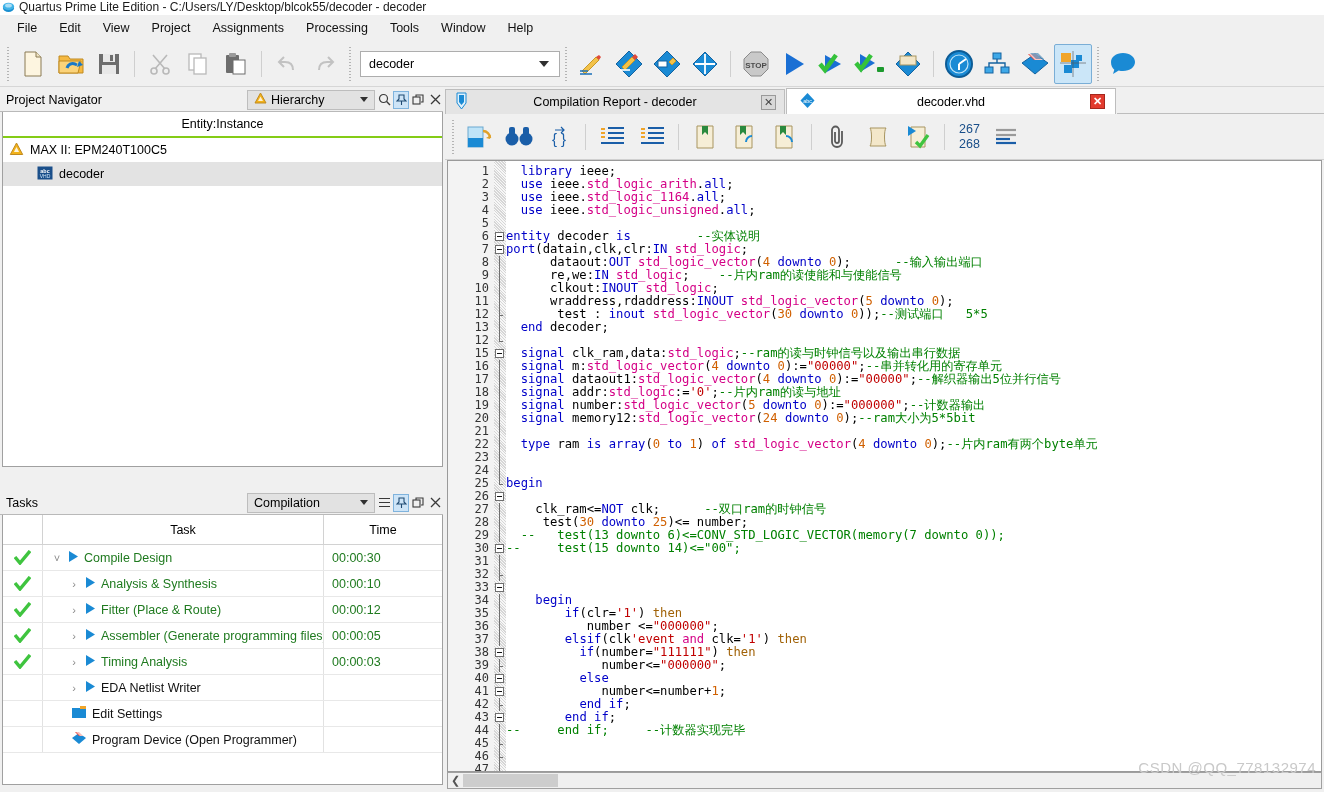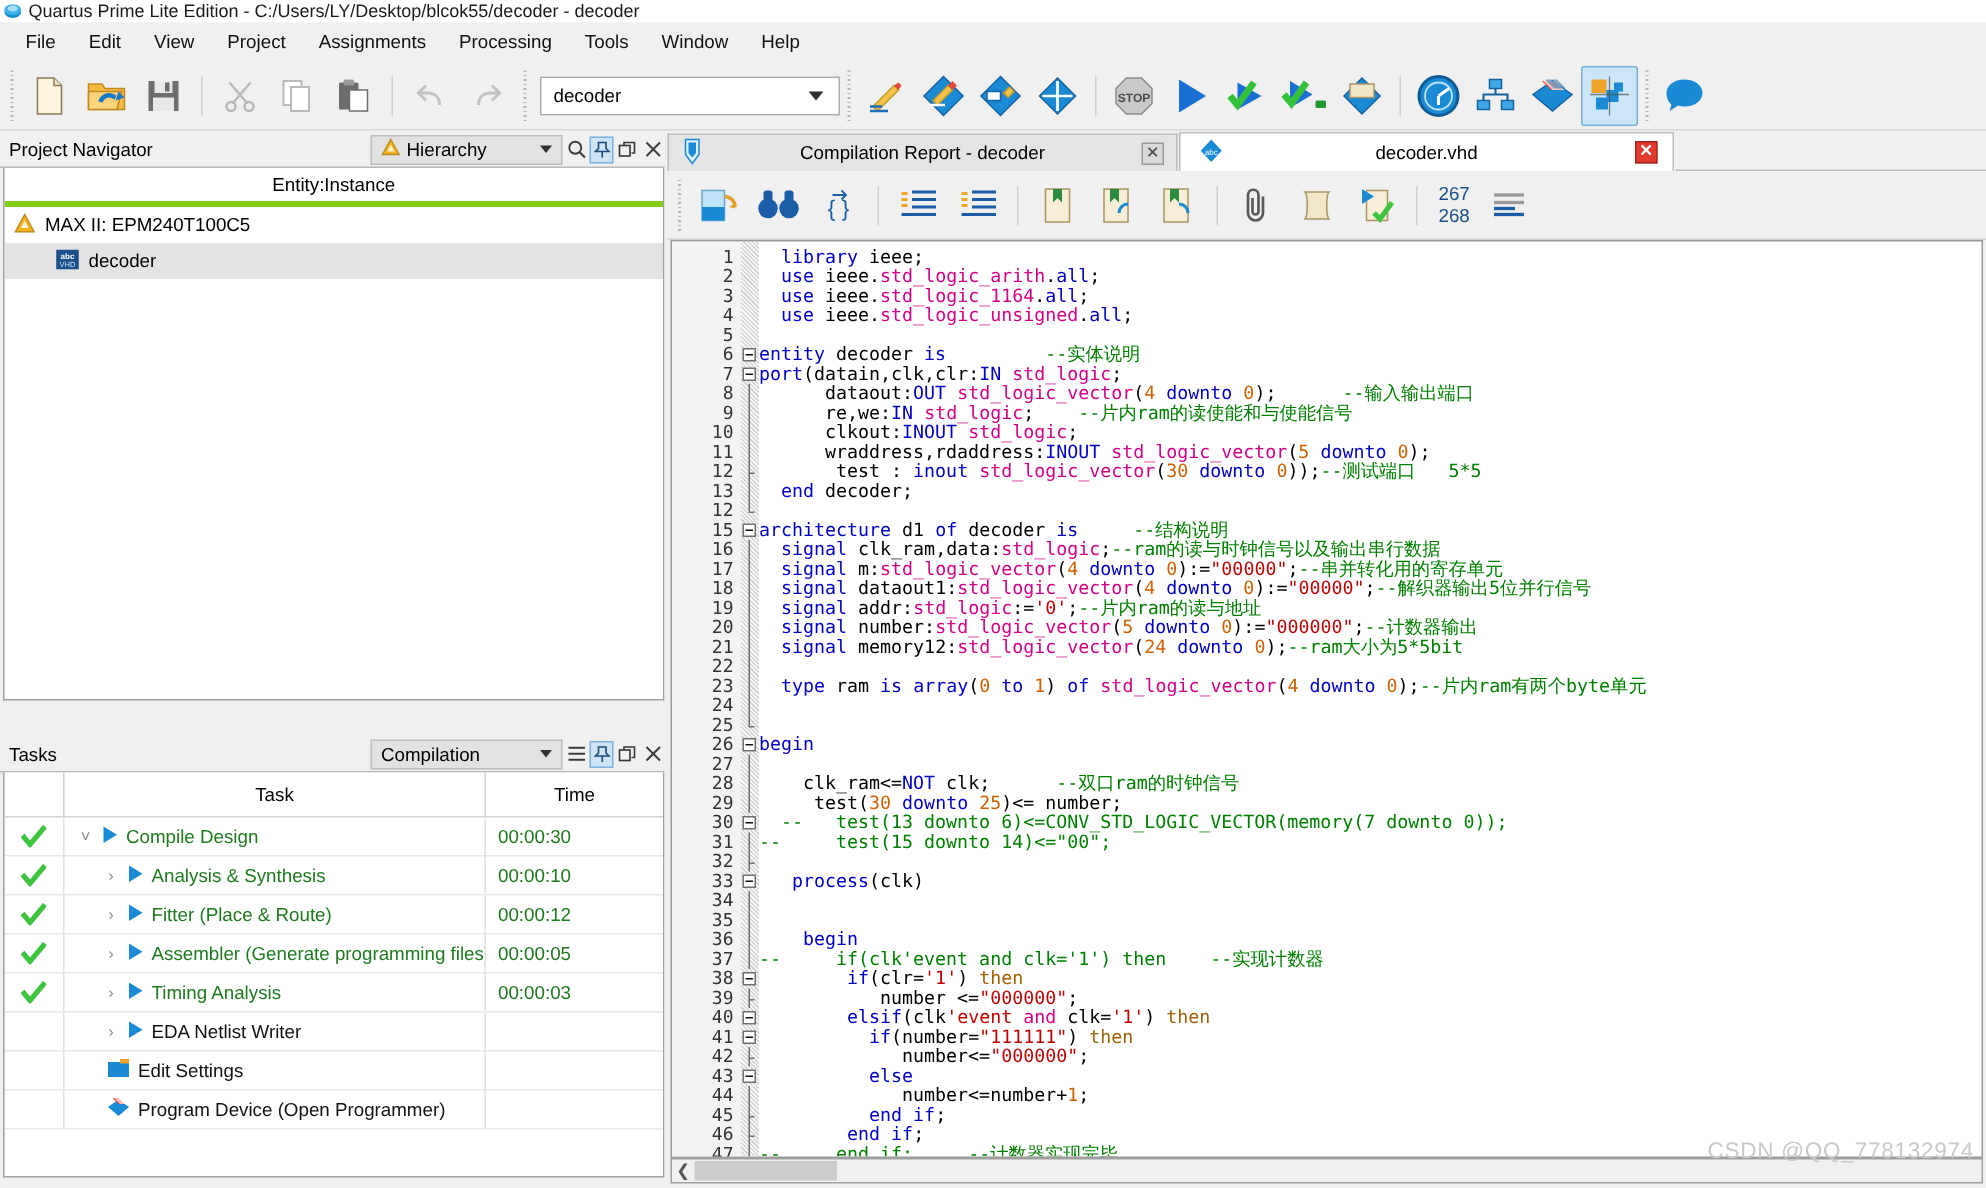--- a/index.html
+++ b/index.html
@@ -96,21 +96,21 @@
   }
   .hdr-btn.pinned { background: #cde4f7; border: 1px solid #7fb3dd; }
 
   .navbody {
     position: absolute; left: 2px; top: 24px; width: 441px; height: 355px;
     background: #fff; border: 1px solid #a0a0a0; border-top: none;
     overflow: hidden;
   }
   .entity-head {
     height: 26px; display: flex; align-items: center; justify-content: center;
-    font-size: 12.5px; border-bottom: 4px solid #84cc16; text-align: center;
+    font-size: 12.5px; border-bottom: 2px solid #84cc16; text-align: center;
   }
   .tree-row {
     height: 24px; display: flex; align-items: center; padding-left: 6px; gap: 6px;
     font-size: 12.5px;
   }
   .tree-row.selected { background: #e3e3e3; }
   .tree-row .indent { width: 22px; flex: none; }
 
   .hscroll {
     position: absolute; left: 2px; width: 441px; height: 17px;
@@ -901,43 +901,40 @@
             <div class="ln">&nbsp;</div>
             <div class="ln"><span class="k">entity</span><span class="p"> decoder </span><span class="k">is</span><span class="p">         </span><span class="c">--实体说明</span></div>
             <div class="ln"><span class="k">port</span><span class="p">(datain,clk,clr:</span><span class="k">IN</span><span class="p"> </span><span class="t">std_logic</span><span class="p">;</span></div>
             <div class="ln"><span class="p">      dataout:</span><span class="k">OUT</span><span class="p"> </span><span class="t">std_logic_vector</span><span class="p">(</span><span class="n">4</span><span class="p"> </span><span class="k">downto</span><span class="p"> </span><span class="n">0</span><span class="p">);      </span><span class="c">--输入输出端口</span></div>
             <div class="ln"><span class="p">      re,we:</span><span class="k">IN</span><span class="p"> </span><span class="t">std_logic</span><span class="p">;    </span><span class="c">--片内ram的读使能和与使能信号</span></div>
             <div class="ln"><span class="p">      clkout:</span><span class="k">INOUT</span><span class="p"> </span><span class="t">std_logic</span><span class="p">;</span></div>
             <div class="ln"><span class="p">      wraddress,rdaddress:</span><span class="k">INOUT</span><span class="p"> </span><span class="t">std_logic_vector</span><span class="p">(</span><span class="n">5</span><span class="p"> </span><span class="k">downto</span><span class="p"> </span><span class="n">0</span><span class="p">);</span></div>
             <div class="ln"><span class="p">       test : </span><span class="k">inout</span><span class="p"> </span><span class="t">std_logic_vector</span><span class="p">(</span><span class="n">30</span><span class="p"> </span><span class="k">downto</span><span class="p"> </span><span class="n">0</span><span class="p">));</span><span class="c">--测试端口</span><span class="p">   </span><span class="c">5*5</span></div>
             <div class="ln"><span class="p">  </span><span class="k">end</span><span class="p"> decoder;</span></div>
             <div class="ln">&nbsp;</div>
-            <div class="ln"><span class="k">architecture</span><span class="p"> d1 </span><span class="k">of</span><span class="p"> decoder </span><span class="k">is</span><span class="p">     </span><span class="c">--结构说明</span></div>
             <div class="ln"><span class="p">  </span><span class="k">signal</span><span class="p"> clk_ram,data:</span><span class="t">std_logic</span><span class="p">;</span><span class="c">--ram的读与时钟信号以及输出串行数据</span></div>
             <div class="ln"><span class="p">  </span><span class="k">signal</span><span class="p"> m:</span><span class="t">std_logic_vector</span><span class="p">(</span><span class="n">4</span><span class="p"> </span><span class="k">downto</span><span class="p"> </span><span class="n">0</span><span class="p">):=</span><span class="s">"00000"</span><span class="p">;</span><span class="c">--串并转化用的寄存单元</span></div>
             <div class="ln"><span class="p">  </span><span class="k">signal</span><span class="p"> dataout1:</span><span class="t">std_logic_vector</span><span class="p">(</span><span class="n">4</span><span class="p"> </span><span class="k">downto</span><span class="p"> </span><span class="n">0</span><span class="p">):=</span><span class="s">"00000"</span><span class="p">;</span><span class="c">--解织器输出5位并行信号</span></div>
             <div class="ln"><span class="p">  </span><span class="k">signal</span><span class="p"> addr:</span><span class="t">std_logic</span><span class="p">:=</span><span class="s">'0'</span><span class="p">;</span><span class="c">--片内ram的读与地址</span></div>
             <div class="ln"><span class="p">  </span><span class="k">signal</span><span class="p"> number:</span><span class="t">std_logic_vector</span><span class="p">(</span><span class="n">5</span><span class="p"> </span><span class="k">downto</span><span class="p"> </span><span class="n">0</span><span class="p">):=</span><span class="s">"000000"</span><span class="p">;</span><span class="c">--计数器输出</span></div>
             <div class="ln"><span class="p">  </span><span class="k">signal</span><span class="p"> memory12:</span><span class="t">std_logic_vector</span><span class="p">(</span><span class="n">24</span><span class="p"> </span><span class="k">downto</span><span class="p"> </span><span class="n">0</span><span class="p">);</span><span class="c">--ram大小为5*5bit</span></div>
             <div class="ln">&nbsp;</div>
             <div class="ln"><span class="p">  </span><span class="k">type</span><span class="p"> ram </span><span class="k">is</span><span class="p"> </span><span class="k">array</span><span class="p">(</span><span class="n">0</span><span class="p"> </span><span class="k">to</span><span class="p"> </span><span class="n">1</span><span class="p">) </span><span class="k">of</span><span class="p"> </span><span class="t">std_logic_vector</span><span class="p">(</span><span class="n">4</span><span class="p"> </span><span class="k">downto</span><span class="p"> </span><span class="n">0</span><span class="p">);</span><span class="c">--片内ram有两个byte单元</span></div>
             <div class="ln">&nbsp;</div>
             <div class="ln">&nbsp;</div>
             <div class="ln"><span class="k">begin</span></div>
             <div class="ln">&nbsp;</div>
             <div class="ln"><span class="p">    clk_ram&lt;=</span><span class="k">NOT</span><span class="p"> clk;      </span><span class="c">--双口ram的时钟信号</span></div>
             <div class="ln"><span class="p">     test(</span><span class="n">30</span><span class="p"> </span><span class="k">downto</span><span class="p"> </span><span class="n">25</span><span class="p">)&lt;= number;</span></div>
             <div class="ln"><span class="c">  --   test(13 downto 6)&lt;=CONV_STD_LOGIC_VECTOR(memory(7 downto 0));</span></div>
             <div class="ln"><span class="c">--     test(15 downto 14)&lt;="00";</span></div>
             <div class="ln">&nbsp;</div>
-            <div class="ln"><span class="p">   </span><span class="k">process</span><span class="p">(clk)</span></div>
             <div class="ln">&nbsp;</div>
             <div class="ln">&nbsp;</div>
             <div class="ln"><span class="p">    </span><span class="k">begin</span></div>
-            <div class="ln"><span class="c">--     if(clk'event and clk='1') then</span><span class="p">    </span><span class="c">--实现计数器</span></div>
             <div class="ln"><span class="p">        </span><span class="k">if</span><span class="p">(clr=</span><span class="s">'1'</span><span class="p">) </span><span class="k2">then</span></div>
             <div class="ln"><span class="p">           number &lt;=</span><span class="s">"000000"</span><span class="p">;</span></div>
             <div class="ln"><span class="p">        </span><span class="k">elsif</span><span class="p">(clk</span><span class="s">'event</span><span class="p"> </span><span class="t">and</span><span class="p"> clk=</span><span class="s">'1'</span><span class="p">) </span><span class="k2">then</span></div>
             <div class="ln"><span class="p">          </span><span class="k">if</span><span class="p">(number=</span><span class="s">"111111"</span><span class="p">) </span><span class="k2">then</span></div>
             <div class="ln"><span class="p">             number&lt;=</span><span class="s">"000000"</span><span class="p">;</span></div>
             <div class="ln"><span class="p">          </span><span class="k">else</span></div>
             <div class="ln"><span class="p">             number&lt;=number+</span><span class="n">1</span><span class="p">;</span></div>
             <div class="ln"><span class="p">          </span><span class="k">end</span><span class="p"> </span><span class="k">if</span><span class="p">;</span></div>
             <div class="ln"><span class="p">        </span><span class="k">end</span><span class="p"> </span><span class="k">if</span><span class="p">;</span></div>
             <div class="ln"><span class="c">--     end if;</span><span class="p">     </span><span class="c">--计数器实现完毕</span></div>

